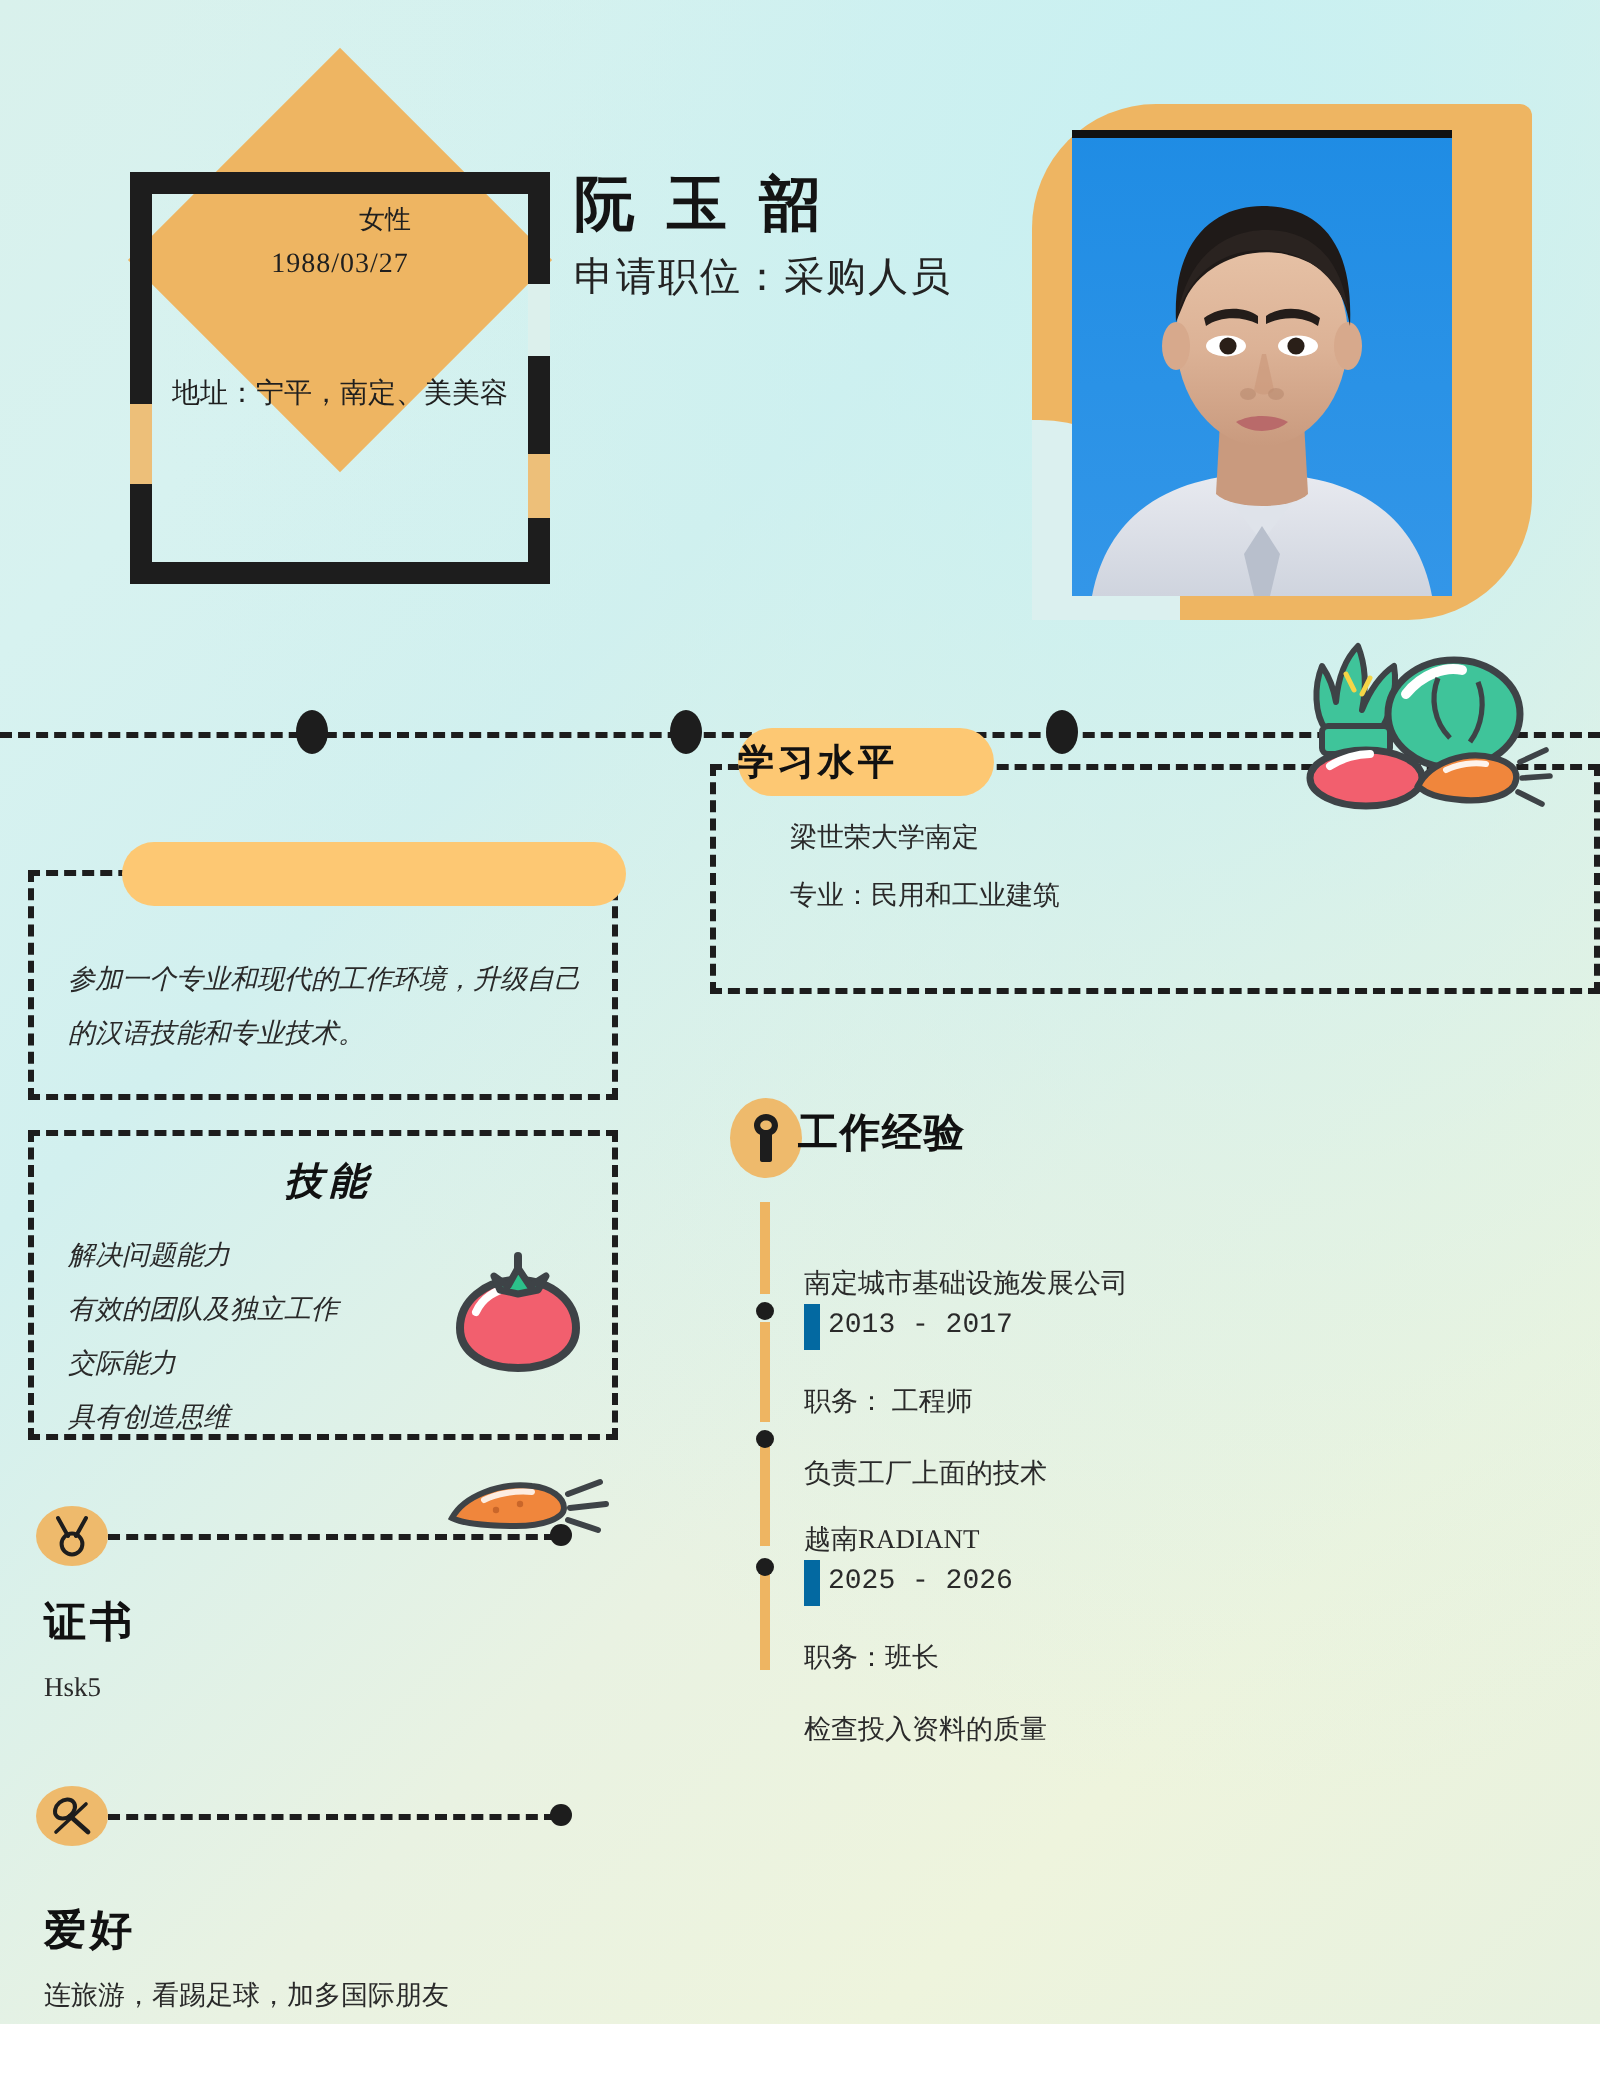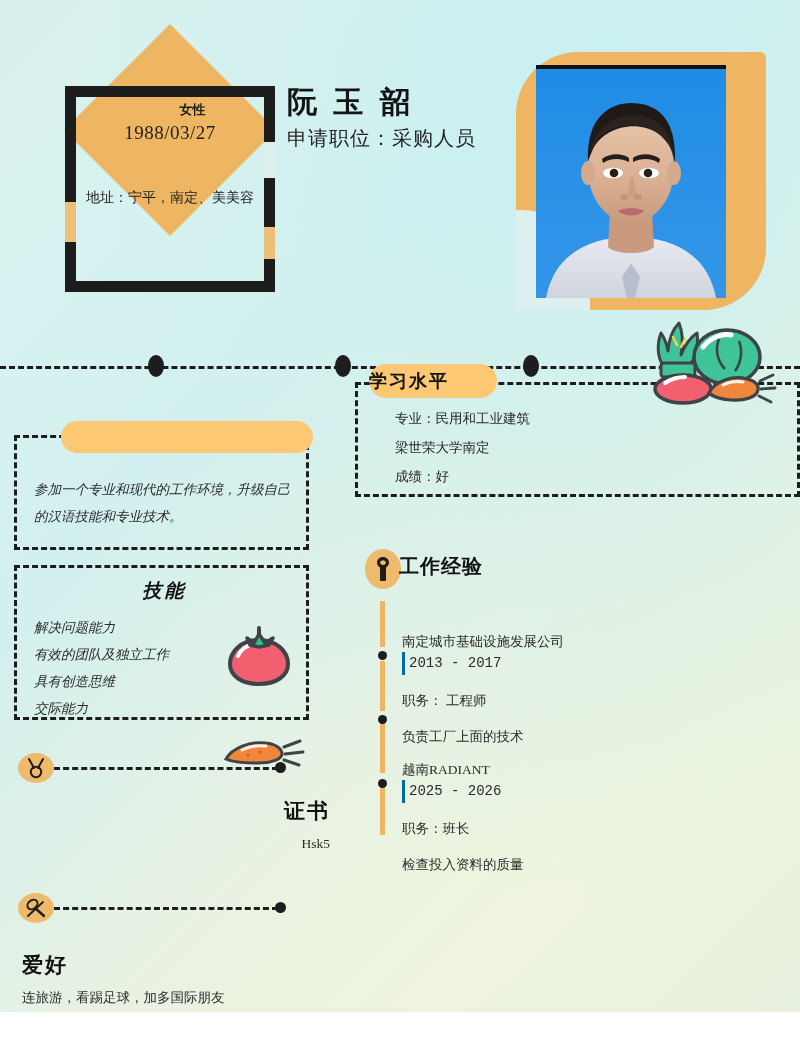--- a/index.html
+++ b/index.html
@@ -37,22 +37,22 @@
   .sqframe .gapR2{
     position:absolute;right:-11px;top:130px;width:11px;height:32px;background:#edbf79;
   }
   .sqframe .gapL{
     position:absolute;left:-11px;top:105px;width:11px;height:40px;background:#edbf79;
   }
   .infoblock{
     position:absolute;left:65px;top:100px;width:210px;
     text-align:center;color:#1f1f1f;
   }
-  .info-gender{font-size:13px;font-weight:bold;line-height:20px;font-family:"Liberation Sans",sans-serif;margin-left:45px;}
-  .info-dob{font-size:19px;line-height:26px;letter-spacing:.5px;text-align:center;}
+  .info-gender{font-size:13px;font-weight:normal;line-height:20px;font-family:"Liberation Sans",sans-serif;margin-left:45px;}
+  .info-dob{font-size:14px;line-height:26px;letter-spacing:.5px;text-align:center;}
   .info-addr{font-size:14px;line-height:24px;margin-top:40px;padding:0 12px;}
 
   .name{
     position:absolute;left:287px;top:82px;
     font-family:"Liberation Sans","DejaVu Sans",sans-serif;
     font-size:30px;font-weight:bold;color:#141414;letter-spacing:4px;
   }
   .position{
     position:absolute;left:287px;top:125px;
     font-size:20px;color:#232323;letter-spacing:1px;
@@ -173,21 +173,21 @@
   .work .wtitle{
     position:absolute;left:44px;top:-6px;
     font-family:"Liberation Sans","DejaVu Sans",sans-serif;
     font-size:20px;font-weight:bold;color:#111;letter-spacing:1px;
   }
   .timeline{position:absolute;left:25px;top:40px;width:420px;}
   .tl-bar{position:absolute;left:0;width:5px;background:#eeb562;}
   .tl-dot{position:absolute;left:-2px;width:9px;height:9px;border-radius:50%;background:#1d1d1d;}
   .job{position:absolute;left:22px;}
   .job .co{font-size:13.5px;color:#2a2a2a;line-height:21px;margin-top:32px;}
-  .job .yr{font-size:14px;color:#2a2a2a;line-height:23px;border-left:3px solid #0369a1;padding-left:4px;
+  .job .yr{font-size:14px;color:#2a2a2a;line-height:23px;border-left:8px solid #0369a1;padding-left:4px;
            font-family:"Liberation Mono","DejaVu Sans Mono",monospace;}
   .job .role{font-size:13.5px;color:#2a2a2a;line-height:21px;margin-top:15px;}
   .job .duty{font-size:13.5px;color:#2a2a2a;line-height:21px;margin-top:15px;}
 </style>
 </head>
 <body>
 
 <div id="page">
   <div class="canvas"></div>
 
@@ -274,32 +274,32 @@
     <div class="card objective">
       <div class="pill"></div>
       <div class="txt">参加一个专业和现代的工作环境，升级自己的汉语技能和专业技术。</div>
     </div>
 
     <div class="card skills">
       <div class="title">技能</div>
       <ul>
         <li>解决问题能力</li>
         <li>有效的团队及独立工作</li>
+        <li>交际能力</li>
         <li>具有创造思维</li>
-        <li>交际能力</li>
       </ul>
       <svg class="tomato" viewBox="0 0 70 62">
         <path d="M35 14 C52 14 64 25 64 38 C64 50 52 58 35 58 C18 58 6 50 6 38 C6 25 18 14 35 14 Z" fill="#f25f6e" stroke="#3e4347" stroke-width="4"></path>
         <path d="M14 30 C17 23 24 19 30 18" stroke="#ffffff" stroke-width="4" fill="none" stroke-linecap="round"></path>
         <path d="M23 12 L30 17 L35 8 L41 17 L49 12 L45 19 L35 21 L26 19 Z" fill="#2cc08a" stroke="#3e4347" stroke-width="3.5" stroke-linejoin="round"></path>
         <path d="M35 8 L35 2" stroke="#3e4347" stroke-width="4" stroke-linecap="round"></path>
       </svg>
     </div>
 
-    <div style="position:absolute;left:0;top:363px;width:330px;text-align:right;">
+    <div style="position:absolute;left:0;top:363px;width:330px;">
       <div class="mini-head">
         <div class="badge">
           <svg width="22" height="22" viewBox="0 0 22 22">
             <path d="M4 2 L9 11 M18 2 L13 11" stroke="#1d1d1d" stroke-width="2" fill="none" stroke-linecap="round"></path>
             <circle cx="11" cy="15" r="5.2" fill="none" stroke="#1d1d1d" stroke-width="2"></circle>
           </svg>
         </div>
         <div class="dline"></div>
         <div class="enddot"></div>
         <svg class="carrot-fly" viewBox="0 0 92 34">
@@ -349,23 +349,22 @@
 
         <path d="M82 76 C88 64 106 58 120 62 C128 64 132 68 131 73 C130 80 118 84 104 83 C92 82 86 80 82 76 Z" fill="#f0863c" stroke="#3e4347" stroke-width="3.2"></path>
         <path d="M96 68 C102 65 110 64 116 65" stroke="#ffffff" stroke-width="3" fill="none" stroke-linecap="round" opacity=".9"></path>
         <path d="M133 64 L146 58 M134 72 L148 71 M132 79 L144 85" stroke="#3e4347" stroke-width="2.8" stroke-linecap="round"></path>
       </svg>
       <div class="box"></div>
       <div class="pill">
         <span>学习水平</span>
       </div>
       <div class="lines">
+        <div>梁世荣大学南定</div>
         <div>专业：民用和工业建筑</div>
-        <div>梁世荣大学南定</div>
-        <div>成绩：好</div>
       </div>
     </div>
 
     <div class="work">
       <div class="wbadge">
         <svg width="22" height="26" viewBox="0 0 22 26">
           <path d="M11 1 C7.5 1 5 3.6 5 6.6 C5 8.7 6.2 10.5 8 11.4 L8 24 C8 25 9.2 25 9.2 25 L12.8 25 C12.8 25 14 25 14 24 L14 11.4 C15.8 10.5 17 8.7 17 6.6 C17 3.6 14.5 1 11 1 Z M11 4.2 C12.6 4.2 13.9 5.2 13.9 6.6 C13.9 8 12.6 9 11 9 C9.4 9 8.1 8 8.1 6.6 C8.1 5.2 9.4 4.2 11 4.2 Z" fill="#1d1d1d"></path>
         </svg>
       </div>
       <div class="wtitle">工作经验</div>

